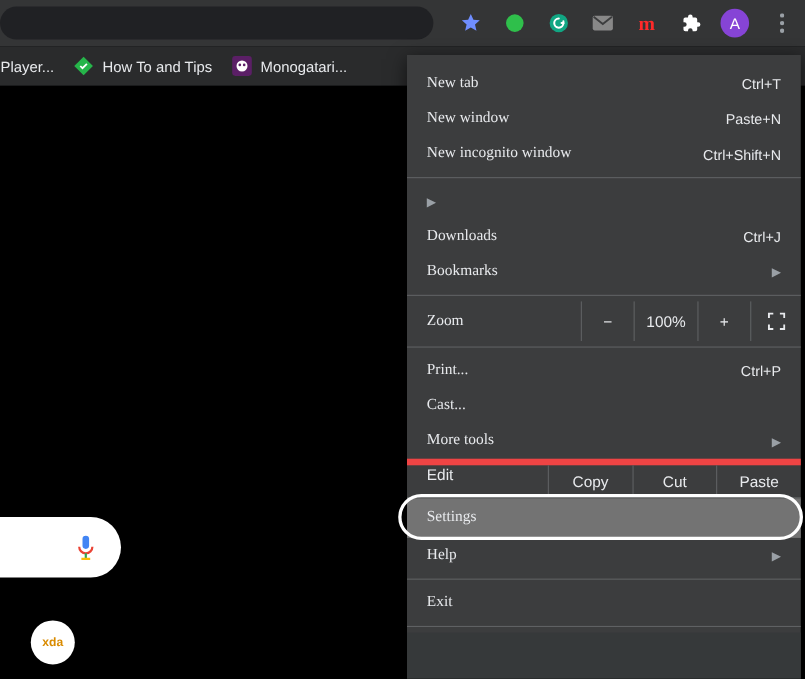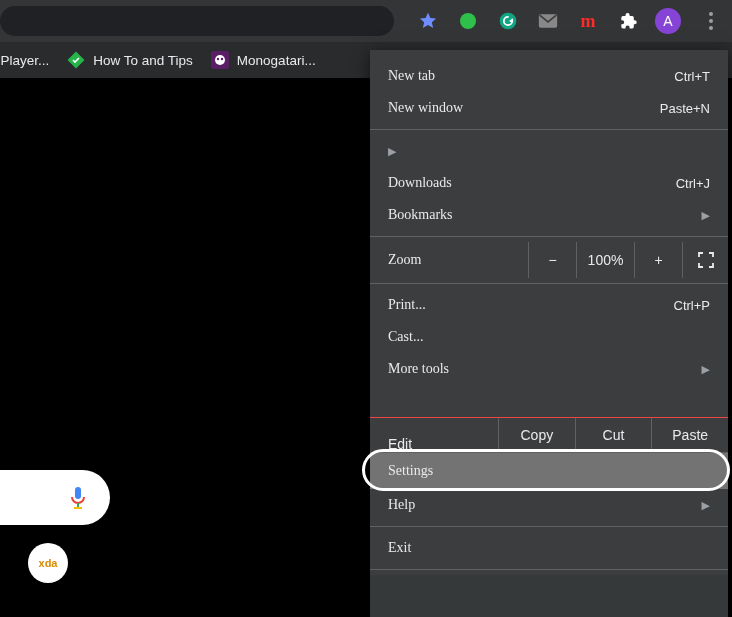--- a/index.html
+++ b/index.html
@@ -27,21 +27,21 @@
   .content { position:absolute; left:0; top:78px; right:0; bottom:0; background:#000; }
 
   
   .search-pill {
     position:absolute; left:0; top:470px; width:110px; height:55px;
     background:#fff; border-top-right-radius:28px; border-bottom-right-radius:28px;
     display:flex; align-items:center; justify-content:flex-end; padding-right:22px;
   }
 
   
-  .xda { position:absolute; left:28px; top:543px; width:40px; height:40px; border-radius:50%; background:#fff; display:flex; align-items:center; justify-content:center; font-size:11px; font-weight:700; color:#d98b00; }
+  .xda { position:absolute; left:28px; top:564px; width:40px; height:40px; border-radius:50%; background:#fff; display:flex; align-items:center; justify-content:center; font-size:11px; font-weight:700; color:#d98b00; }
 
   
   .white-block { position:absolute; right:6px; bottom:6px; width:76px; height:70px; background:#fff; }
 
   
   .chrome-menu {
     position:absolute; top:50px; right:4px; width:358px;
     background:#3c3d3e; color:#e8eaed; font-size:14px;
     box-shadow:0 4px 16px rgba(0,0,0,0.6);
     padding-top:10px;
@@ -50,21 +50,21 @@
   .mlabel { flex:1;font-family:Liberation Serif, serif; }
   .macc { color:#e8eaed; font-size:13px; }
   .mchev { color:#9aa0a6; font-size:11px; }
   .msep { height:1px; background:#5f6163; margin:5px 0; }
   .zoom-row { display:flex; align-items:center; height:36px; padding:0 0 0 18px; }
   .zoom-row .mlabel { flex:1; }
   .zoomctl { display:flex; align-items:center; }
   .zoomctl .zcell { width:48px; text-align:center; font-size:14px; border-left:1px solid #5f6163; height:36px; display:flex; align-items:center; justify-content:center; }
   .zoomctl .zcell.wide { width:58px; }
   .zoomctl .fs { width:46px; border-left:1px solid #5f6163; height:36px; display:flex; align-items:center; justify-content:center; }
-  .edit-row { display:flex; align-items:flex-end; height:36px; border-top:1px solid #ef4444; border-bottom:1px solid #5f6163;margin-top:32px; }
+  .edit-row { display:flex; align-items:flex-start; height:36px; border-top:6px solid #ef4444; border-bottom:1px solid #5f6163; }
   .edit-row .elabel { width:128px; padding-left:18px; }
   .edit-row .eaction { flex:1; text-align:center; border-left:1px solid #5f6163; height:100%; display:flex; align-items:center; justify-content:center; font-size:14px; }
   .settings-row { position:relative; display:flex; align-items:center; height:36px; padding:0 18px; background:#737373; }
   .settings-ring { position:absolute; top:-4px; left:-8px; right:-2px; height:42px; border:3px solid #fff; border-radius:22px; pointer-events:none; }
   .managed { display:flex; align-items:center; height:42px; padding:0 14px; gap:12px; background:#36393a; color:#b9bdc1; }
 
   svg { display:block; }
 </style>
 </head>
 <body>
@@ -163,20 +163,24 @@
 <div class="white-block"></div>
 
 <div class="chrome-menu">
   <div class="mrow clickable">
     <span class="mlabel">New tab</span>
     <span class="macc">Ctrl+T</span>
   </div>
   <div class="mrow clickable">
     <span class="mlabel">New window</span>
     <span class="macc">Paste+N</span>
+  </div>
+  <div class="mrow clickable">
+    <span class="mlabel">New incognito window</span>
+    <span class="macc">Ctrl+Shift+N</span>
   </div>
 
   <div class="msep"></div>
 
   <div class="mrow clickable">
     <span class="mchev">▶</span>
   </div>
   <div class="mrow clickable">
     <span class="mlabel">Downloads</span>
     <span class="macc">Ctrl+J</span>

